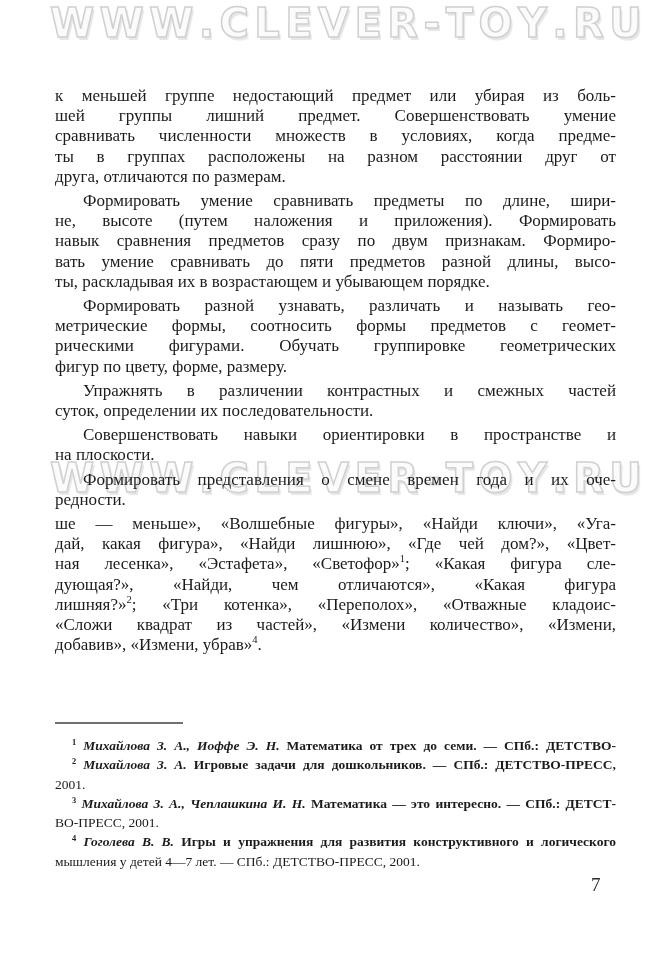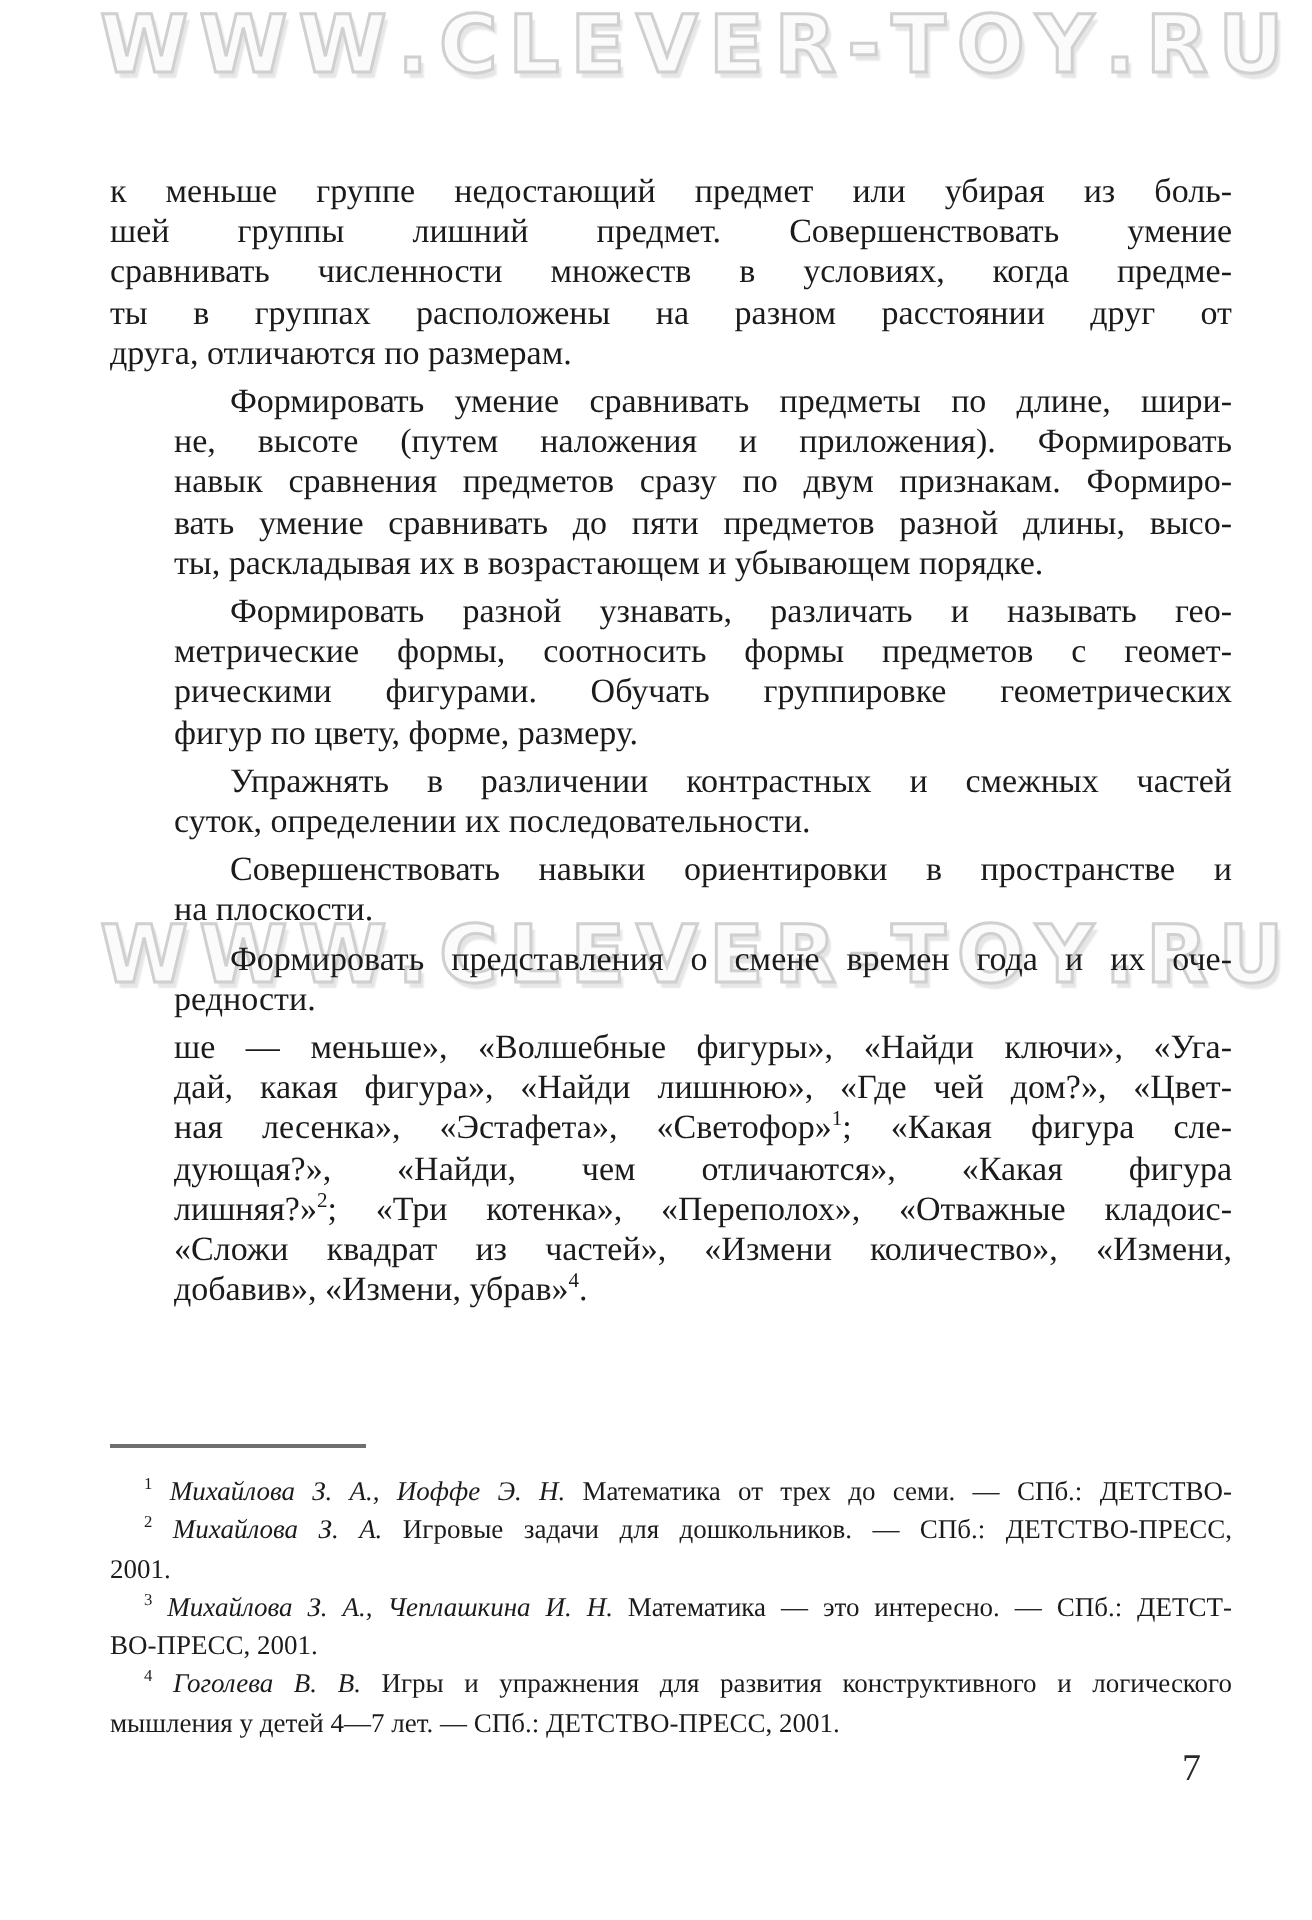--- a/index.html
+++ b/index.html
@@ -38,21 +38,21 @@
   .body-text {
     position: absolute;
     top: 86px;
     left: 55px;
     width: 561px;
     font-size: 17px;
     line-height: 20.2px;
     z-index: 2;
   }
   .para { margin: 0; }
-  .para + .para { margin-top: 4px; margin-left: 32px; }
+  .para + .para { margin-top: 4px; }
   .line { text-align: justify; text-align-last: justify; }
   .line.last { text-align-last: left; }
   .body-text .line.ind { padding-left: 28px; }
   .b { font-weight: bold; }
   .i { font-style: italic; }
   sup { font-size: 0.62em; line-height: 0; }
 
   
   .footnote-sep {
     position: absolute;
@@ -65,21 +65,21 @@
   }
   .footnotes {
     position: absolute;
     top: 736px;
     left: 55px;
     width: 561px;
     font-size: 13.5px;
     line-height: 19.3px;
     z-index: 2;
   }
-  .footnotes .line.ind { padding-left: 17px; }
+  .footnotes .line.ind { padding-left: 17px; font-weight: bold; }
 
   
   .page-number {
     position: absolute;
     top: 874px;
     left: 591px;
     font-size: 19px;
     color: #2a2a2a;
     z-index: 2;
   }
@@ -122,21 +122,21 @@
       <span>T</span>
       <span>O</span>
       <span>Y</span>
       <span>.</span>
       <span>R</span>
       <span>U</span>
     </div>
 
   <main class="body-text" id="body-text">
       <div class="para">
-        <div class="line"><span>к меньше группе недостающий предмет или убирая из боль-</span></div>
+        <div class="line"><span>к меньшей группе недостающий предмет или убирая из боль-</span></div>
         <div class="line"><span>шей группы лишний предмет. Совершенствовать умение</span></div>
         <div class="line"><span>сравнивать численности множеств в условиях, когда предме-</span></div>
         <div class="line"><span>ты в группах расположены на разном расстоянии друг от</span></div>
         <div class="line last"><span>друга, отличаются по размерам.</span></div>
       </div>
       <div class="para">
         <div class="line ind"><span>Формировать умение сравнивать предметы по длине, шири-</span></div>
         <div class="line"><span>не, высоте (путем наложения и приложения). Формировать</span></div>
         <div class="line"><span>навык сравнения предметов сразу по двум признакам. Формиро-</span></div>
         <div class="line"><span>вать умение сравнивать до пяти предметов разной длины, высо-</span></div>

